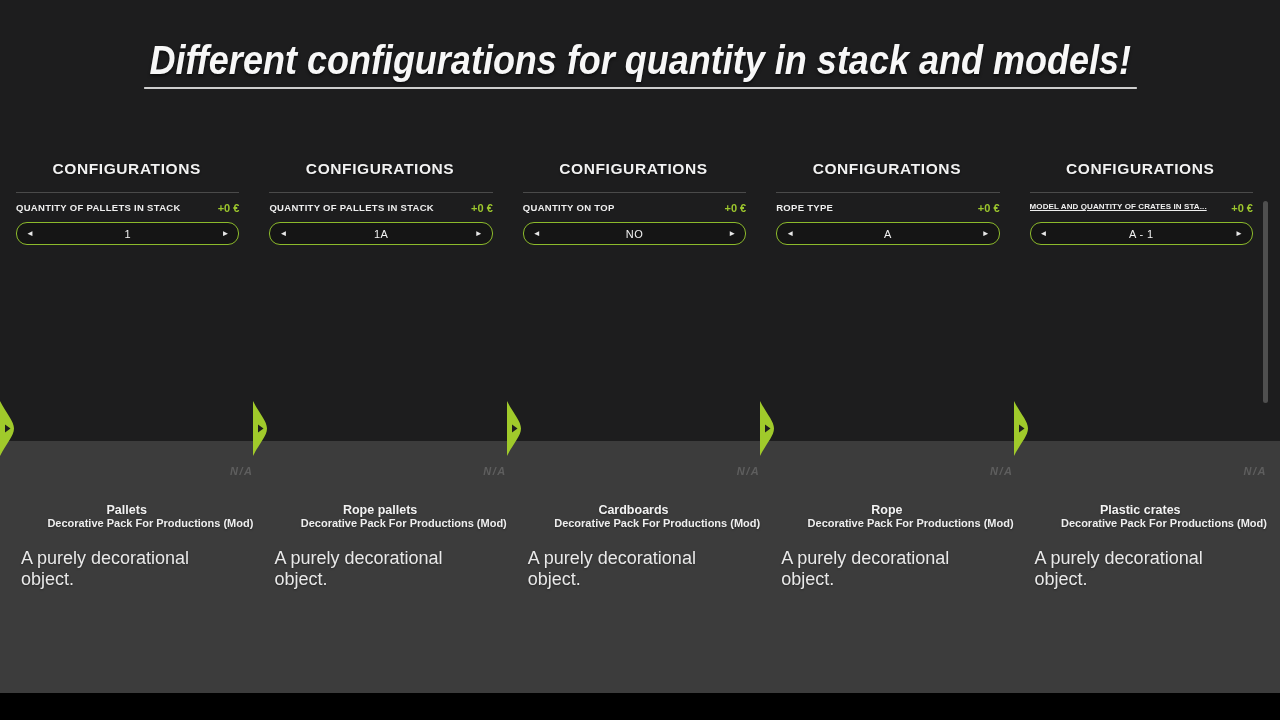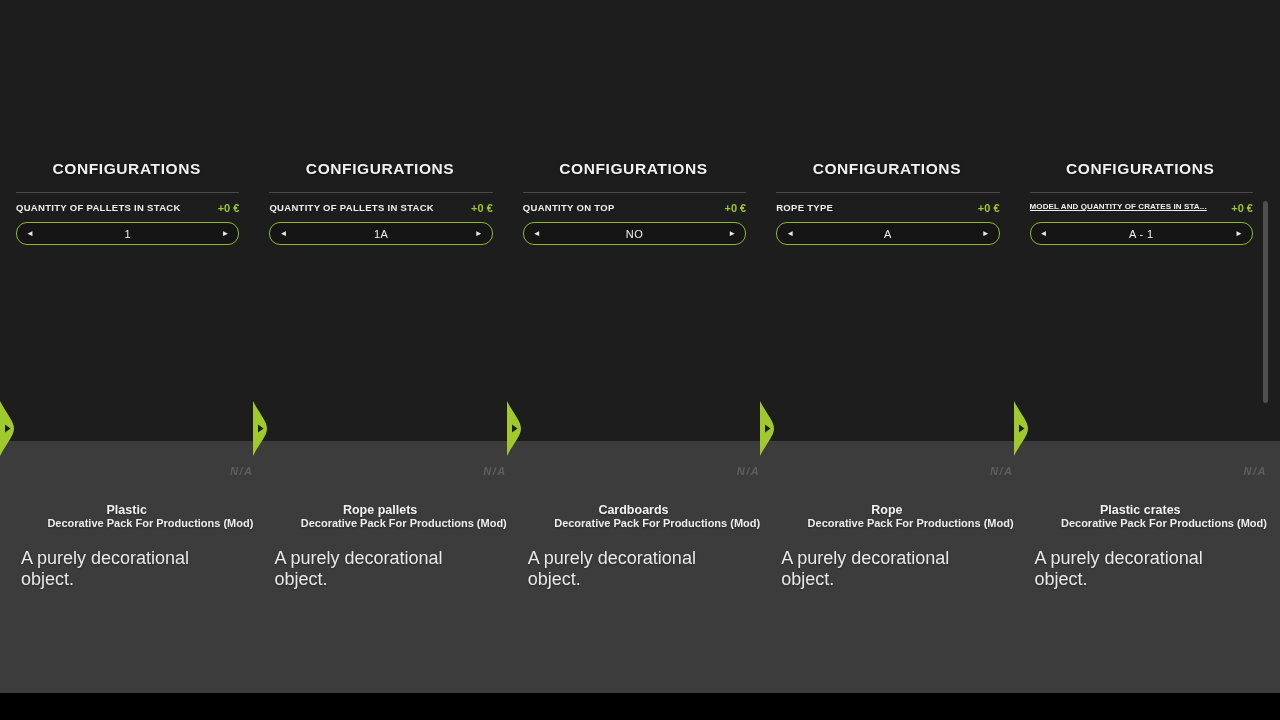--- a/index.html
+++ b/index.html
@@ -95,20 +95,23 @@
   }
 </style>
 </head>
 <body>
 
 <div class="screen">
 
   <div class="items-band"></div>
   <div class="bottom-bar"></div>
 
+  <div class="title-wrap">
+    <span class="page-title">Different configurations for quantity in stack and models!</span>
+  </div>
 
   <div class="columns">
 
       <div class="column">
         <div class="cfg-header">CONFIGURATIONS</div>
         <div class="divider"></div>
         <div class="option-row">
           <span class="option-label">QUANTITY OF PALLETS IN STACK</span>
           <span class="option-price">+0 €</span>
         </div>
@@ -117,21 +120,21 @@
           <span class="spinner-value">1</span>
           <span class="spin-arrow">►</span>
         </div>
         <div class="page-marker">
           <svg width="14" height="55" viewBox="0 0 14 55" xmlns="http://www.w3.org/2000/svg">
             <path d="M0 0 C6 12, 14 20, 14 27.5 C14 35, 6 43, 0 55 Z" fill="#a0ca2b"></path>
             <path d="M5 23.5 L10.5 27.5 L5 31.5 Z" fill="#1d1d1e"></path>
           </svg>
         </div>
         <div class="na-text">N/A</div>
-        <div class="item-name">Plastic</div>
+        <div class="item-name">Pallets</div>
         <div class="pack-name">Decorative Pack For Productions (Mod)</div>
         <div class="item-desc">A purely decorational object.</div>
       </div>
 
       <div class="column">
         <div class="cfg-header">CONFIGURATIONS</div>
         <div class="divider"></div>
         <div class="option-row">
           <span class="option-label">QUANTITY OF PALLETS IN STACK</span>
           <span class="option-price">+0 €</span>

